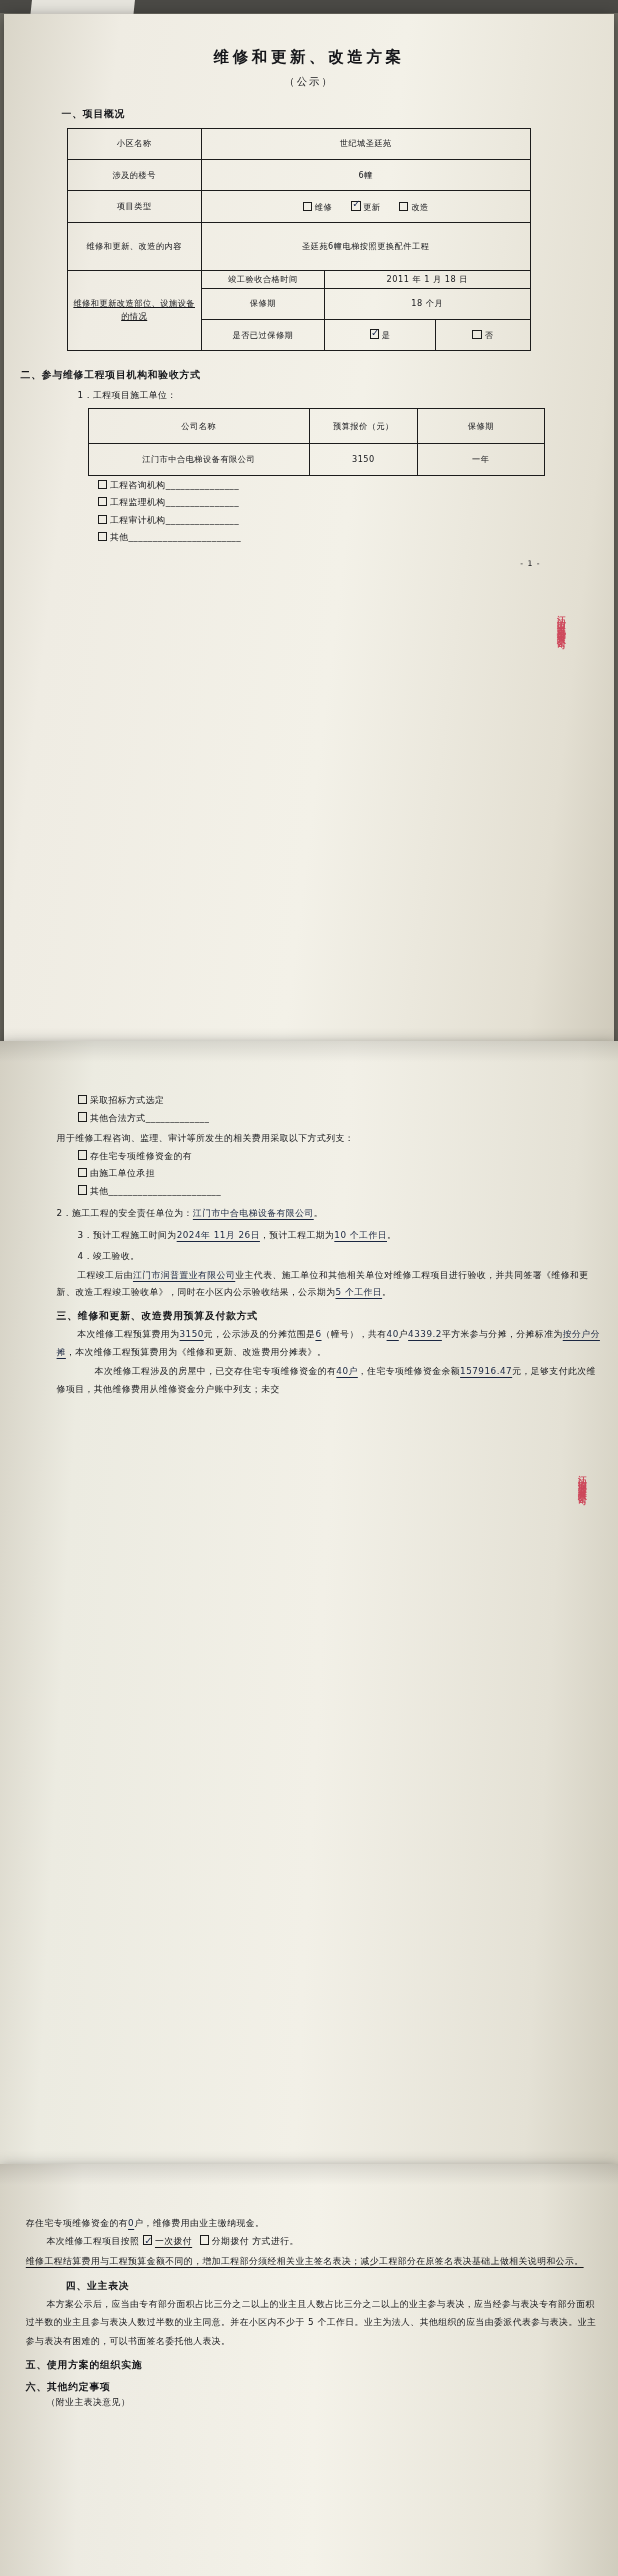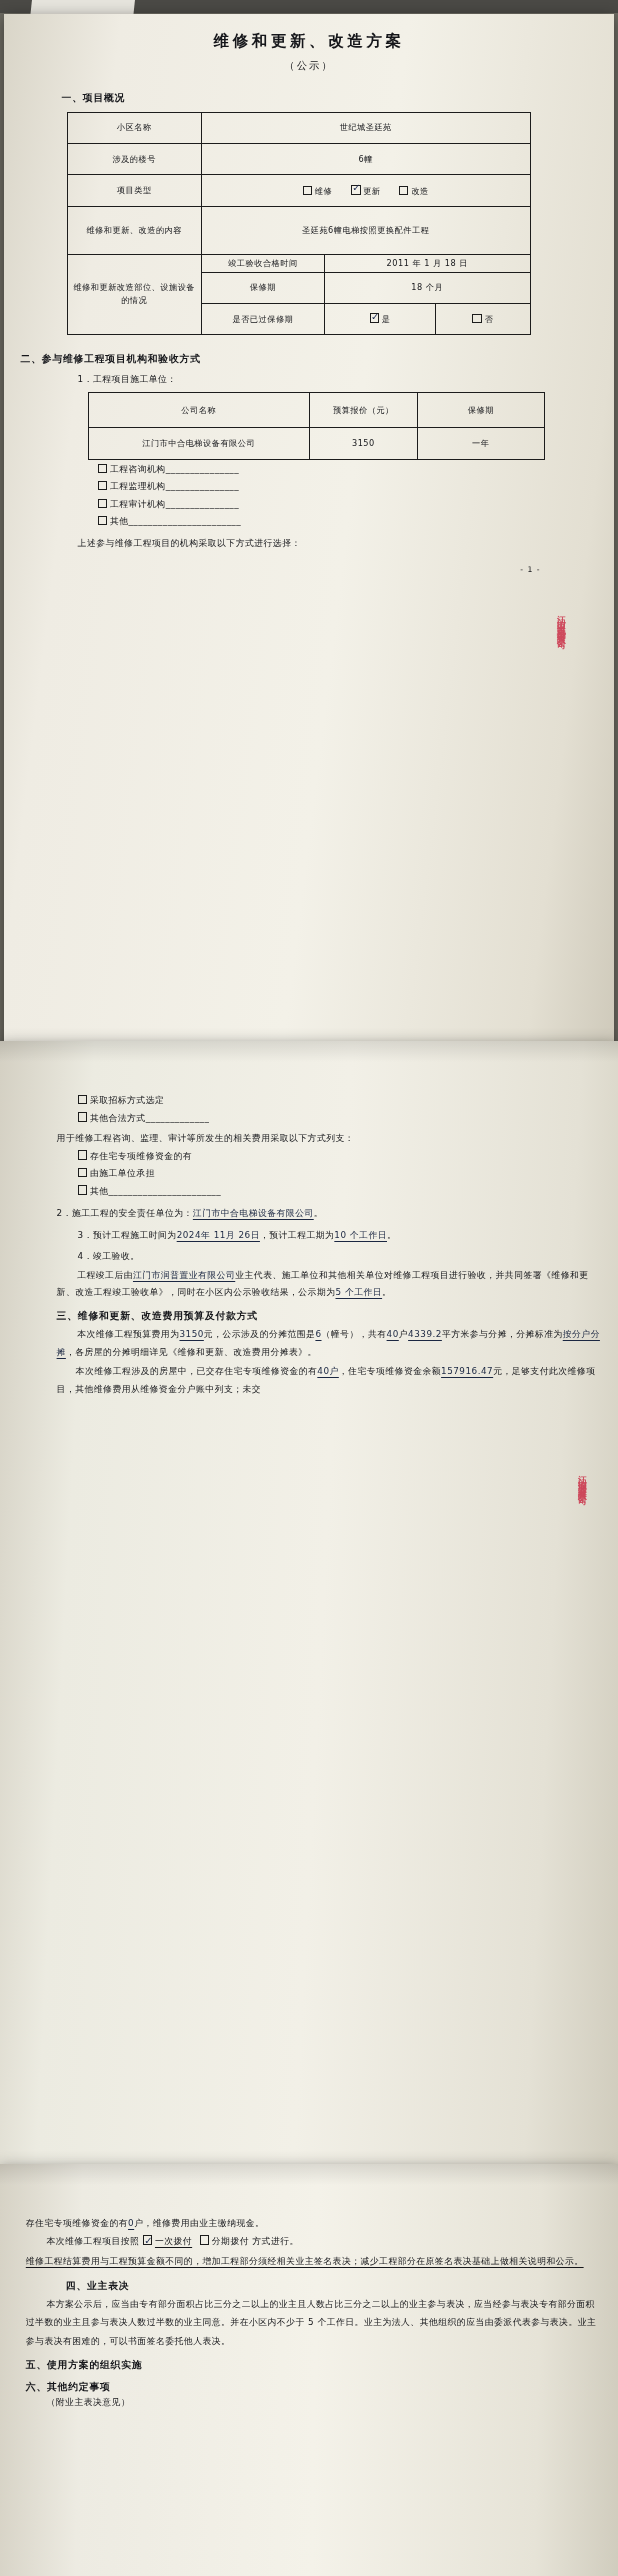--- a/index.html
+++ b/index.html
@@ -49,21 +49,21 @@
 </head>
 <body>
 
 <div class="page">
 
   <div class="topdark"></div>
   <div class="topflap"></div>
 
   <div class="sheet p1"></div>
 
-  <div class="content" style="left:20.6px;top:31px;width:577px;">
+  <div class="content" style="left:20.6px;top:47px;width:577px;">
 
     <div class="t title" style="text-align:center;width:546px;margin-left:15.5px;">维修和更新、改造方案</div>
     <div class="t subtitle" style="text-align:center;width:546px;margin-left:15.5px;margin-top:7.2px;">（公示）</div>
 
     <div class="t h2" style="margin-top:18.5px;margin-left:41px;">一、项目概况</div>
 
     <table class="tbl" style="margin-top:7.2px;margin-left:46px;width:464px;">
       <tbody>
           <tr>
         <td style="width:129px;height:24px;">小区名称</td>
@@ -81,21 +81,21 @@
           <span><span class="chkw"><span class="tick">✓</span></span><span>更新</span></span>
           &nbsp;&nbsp;&nbsp;&nbsp;
           <span><span class="chk"></span><span>改造</span></span>
         </td>
       </tr>
       <tr>
         <td style="height:40px;line-height:13.4px;">维修和更新、改造的内容</td>
         <td colspan="3">圣廷苑6幢电梯按照更换配件工程</td>
       </tr>
       <tr>
-        <td rowspan="3" style="height:24px;line-height:13.4px;">维修和更新改造部位、设施设备的情况</td>
+        <td rowspan="3" style="height:24px;line-height:13.4px;text-decoration:underline;">维修和更新改造部位、设施设备的情况</td>
         <td style="width:118px;">竣工验收合格时间</td>
         <td colspan="2">2011 年 1 月 18 日</td>
       </tr>
       <tr>
         <td style="height:24px;">保修期</td>
         <td colspan="2">18 个月</td>
       </tr>
       <tr>
         <td style="height:24px;">是否已过保修期</td>
         <td style="width:106px;">
@@ -128,21 +128,20 @@
       </table>
 
 
     <div style="margin-left:77px;margin-top:1px;">
       <div class="t p"><span class="chk"></span><span>工程咨询机构_______________</span></div>
       <div class="t p"><span class="chk"></span><span>工程监理机构_______________</span></div>
       <div class="t p"><span class="chk"></span><span>工程审计机构_______________</span></div>
       <div class="t p"><span class="chk"></span><span>其他_______________________</span></div>
     </div>
 
-    <div class="t p" style="margin-top:4.1px;margin-left:57px;">上述参与维修工程项目的机构采取以下方式进行选择：</div>
 
     <div class="t pgnum" style="text-align:right;width:520px;margin-top:12.4px;">- 1 -</div>
   </div>
 
   <div class="stamp-side" style="left:556px;top:608px;height:124px;">江门市中合电梯设备有限公司</div>
 
   <div class="sheet p2"></div>
   <div class="fold" style="left:0;top:1041px;width:618px;height:20.6px;"></div>
 
   <div class="content" style="left:20.6px;top:1092px;width:582px;">
@@ -170,25 +169,25 @@
 
     <div class="t p" style="margin-top:4.1px;margin-left:57px;">4．竣工验收。</div>
 
     <div class="t p" style="margin-top:1px;margin-left:36px;">
       <span style="margin-left:20.6px;">工程竣工后由</span><span class="u hand">江门市润普置业有限公司</span><span>业主代表、施工单位和其他相关单位对维修工程项目进行验收，并共同签署《维修和更新、改造工程竣工验收单》，同时在小区内公示验收结果，公示期为</span><span class="u hand">5 个工作日</span><span>。</span>
     </div>
 
     <div class="t h2" style="margin-top:8.2px;margin-left:36px;">三、维修和更新、改造费用预算及付款方式</div>
 
     <div class="t p" style="margin-top:3.1px;margin-left:36px;">
-      <span style="margin-left:20.6px;">本次维修工程预算费用为</span><span class="u hand">3150</span><span>元，公示涉及的分摊范围是</span><span class="u hand">6</span><span>（幢号），共有</span><span class="u hand">40</span><span>户</span><span class="u hand">4339.2</span><span>平方米参与分摊，分摊标准为</span><span class="u hand">按分户分摊</span><span>，各房屋的分摊明细详见《维修和更新、改造费用分摊表》。</span>
+      <span style="margin-left:20.6px;">本次维修工程预算费用为</span><span class="u hand">3150</span><span>元，公示涉及的分摊范围是</span><span class="u hand">6</span><span>（幢号），共有</span><span class="u hand">40</span><span>户</span><span class="u hand">4339.2</span><span>平方米参与分摊，分摊标准为</span><span class="u hand">按分户分摊</span><span>，本次维修工程预算费用为《维修和更新、改造费用分摊表》。</span>
     </div>
 
     <div class="t p" style="margin-top:2.1px;margin-left:36px;">
-      <span style="margin-left:19px;">本次维修工程涉及的房屋中，已交存住宅专项维修资金的有</span><span class="u hand">40户</span><span>，住宅专项维修资金余额</span><span class="u hand">157916.47</span><span>元，足够支付此次维修项目，其他维修费用从维修资金分户账中列支；未交</span>
+      <span style="margin-left:38px;">本次维修工程涉及的房屋中，已交存住宅专项维修资金的有</span><span class="u hand">40户</span><span>，住宅专项维修资金余额</span><span class="u hand">157916.47</span><span>元，足够支付此次维修项目，其他维修费用从维修资金分户账中列支；未交</span>
     </div>
   </div>
 
   <div class="stamp-side" style="left:577px;top:1468px;height:129px;">江门市润普置业有限公司</div>
 
   <div class="sheet p3"></div>
   <div class="fold" style="left:0;top:2164px;width:618px;height:20.6px;"></div>
 
   <div class="content" style="left:15.5px;top:2215px;width:587px;">
 

